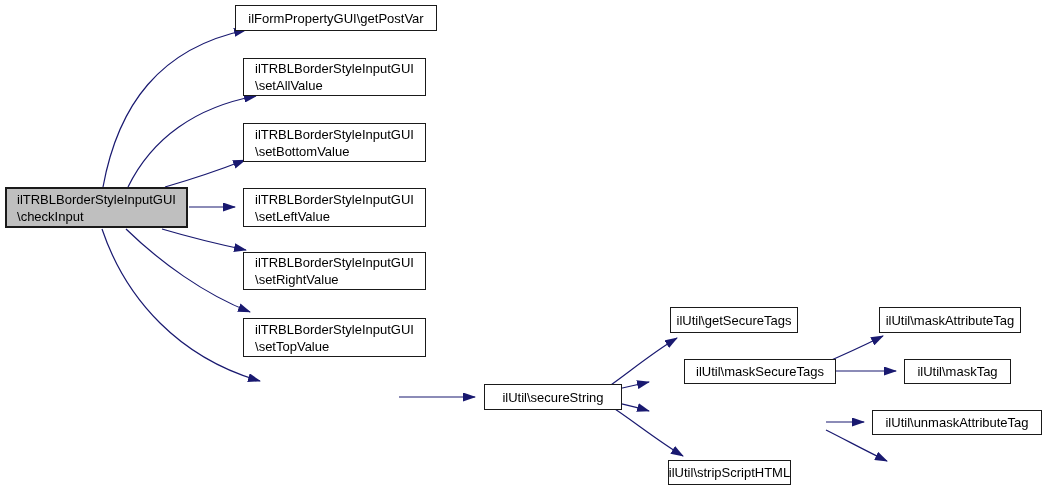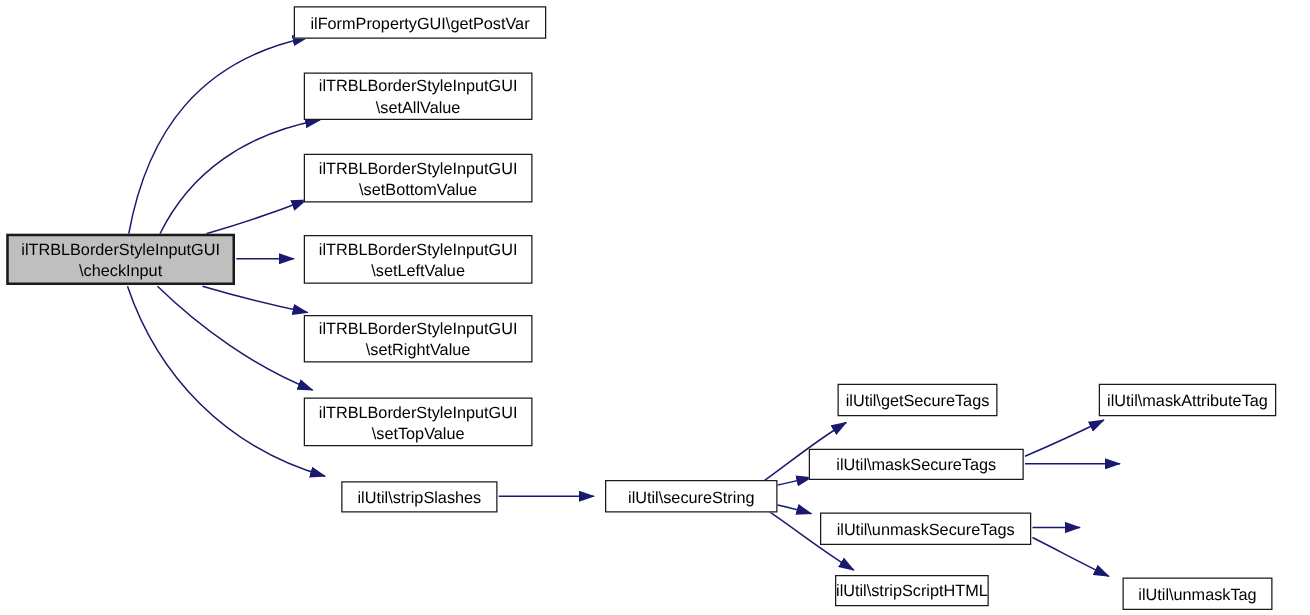--- a/index.html
+++ b/index.html
@@ -35,21 +35,20 @@
     position: absolute;
     box-sizing: border-box;
     background: var(--node-fill, #ffffff);
     border: 1px solid var(--node-border, #000000);
     color: var(--text-color, #000000);
     font-size: 13px;
     line-height: 17px;
     display: flex;
     align-items: center;
     justify-content: center;
-    text-align: center;
     white-space: pre-line;
     cursor: pointer;
   }
   .node.current {
     background: var(--highlight-fill, #bfbfbf);
     border: 2px solid var(--node-border, #000000);
     cursor: default;
   }
 </style>
 </head>
@@ -94,31 +93,30 @@
 
   <div class="node" style="left:243px; top:188px; width:183px; height:39px">ilTRBLBorderStyleInputGUI
 \setLeftValue</div>
 
   <div class="node" style="left:243px; top:252px; width:183px; height:38px">ilTRBLBorderStyleInputGUI
 \setRightValue</div>
 
   <div class="node" style="left:243px; top:318px; width:183px; height:39px">ilTRBLBorderStyleInputGUI
 \setTopValue</div>
 
-  <div class="node" style="left:273px; top:385px; width:125px; height:25px">ilUtil\stripSlashes</div>
 
   <div class="node" style="left:484px; top:384px; width:138px; height:26px">ilUtil\secureString</div>
 
   <div class="node" style="left:670px; top:307px; width:128px; height:26px">ilUtil\getSecureTags</div>
 
-  <div class="node" style="left:647px; top:359px; width:172px; height:25px">ilUtil\maskSecureTags</div>
+  <div class="node" style="left:684px; top:359px; width:152px; height:25px">ilUtil\maskSecureTags</div>
 
-  <div class="node" style="left:656px; top:410px; width:169px; height:26px">ilUtil\unmaskSecureTags</div>
 
   <div class="node" style="left:668px; top:460px; width:123px; height:25px">ilUtil\stripScriptHTML</div>
 
   <div class="node" style="left:879px; top:307px; width:142px; height:26px">ilUtil\maskAttributeTag</div>
 
+  <div class="node" style="left:904px; top:359px; width:107px; height:25px">ilUtil\maskTag</div>
 
+  <div class="node" style="left:872px; top:410px; width:170px; height:25px">ilUtil\unmaskAttributeTag</div>
 
-  <div class="node" style="left:898px; top:462px; width:120px; height:26px">ilUtil\unmaskTag</div>
 
 </div>
 
 </body></html>

